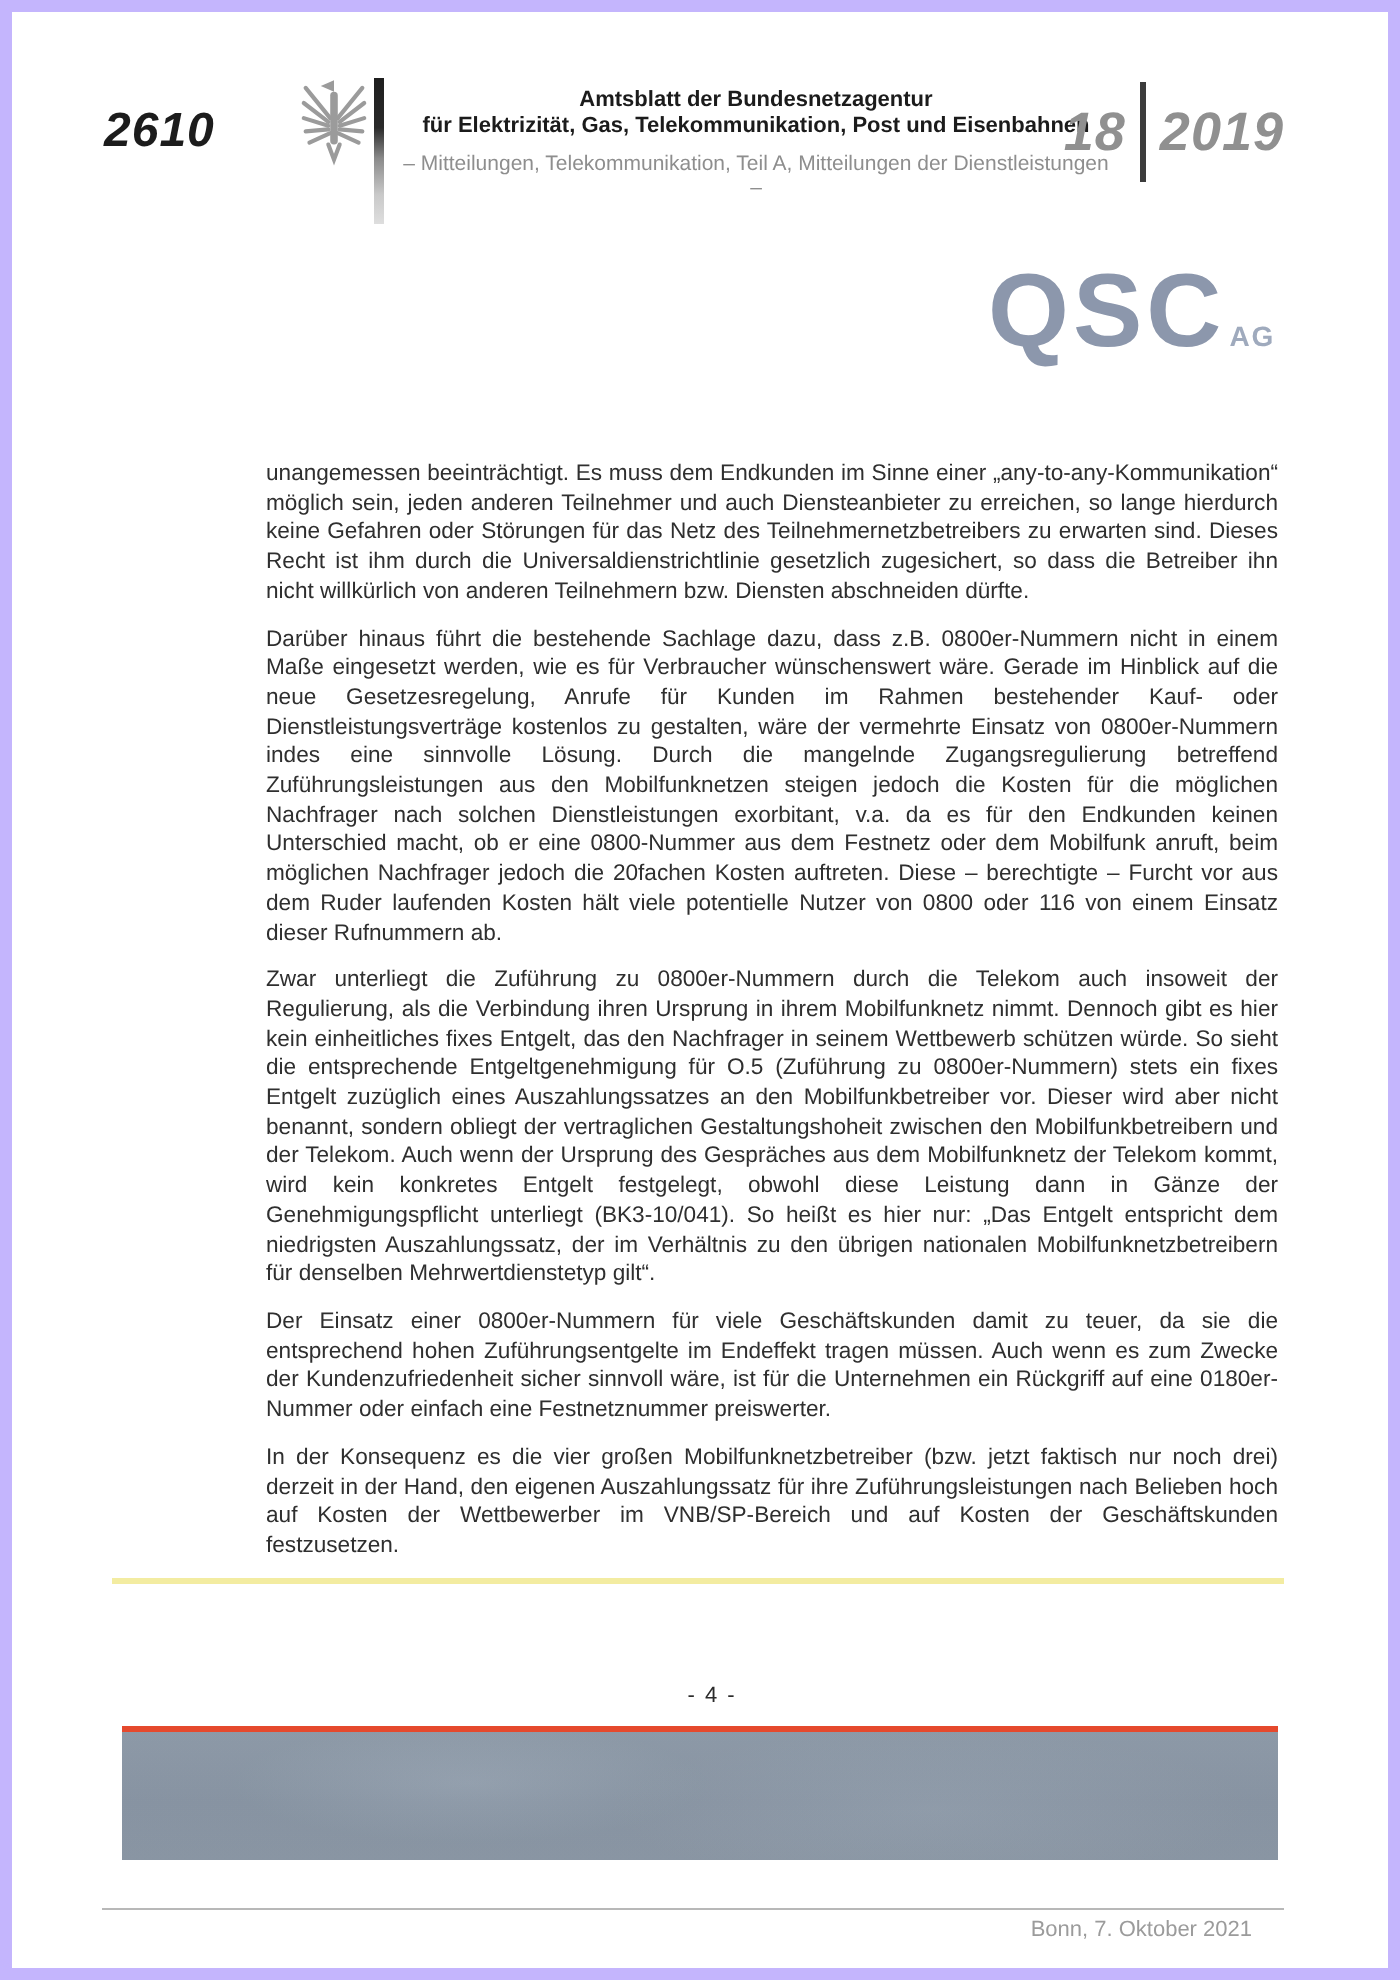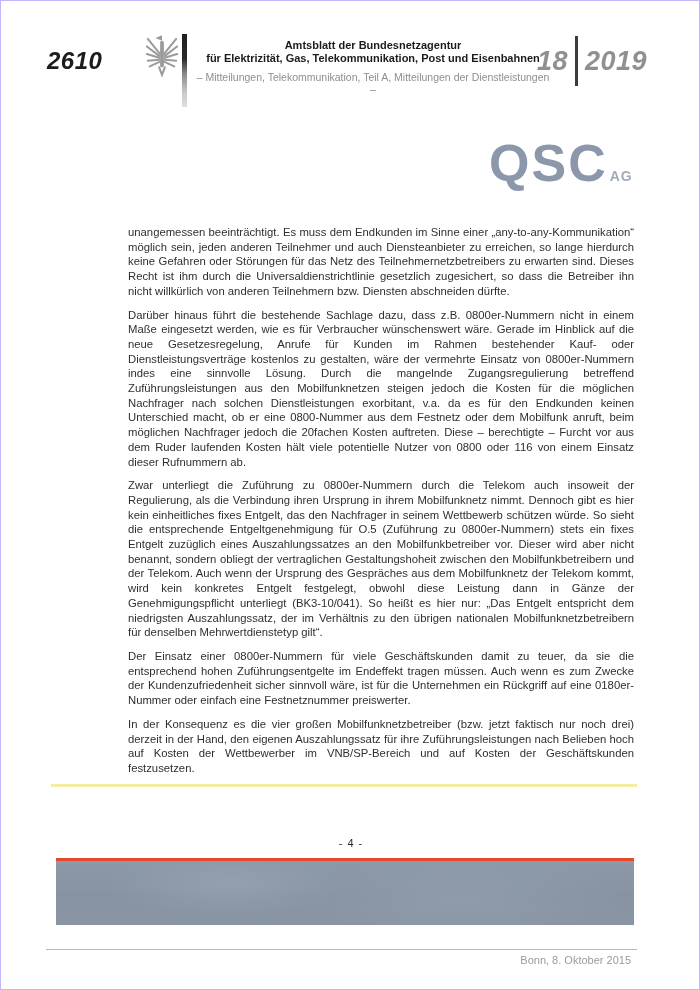--- a/index.html
+++ b/index.html
@@ -2,21 +2,21 @@
 <html><head>
 <meta charset="utf-8">
 <style>
   * { margin: 0; padding: 0; box-sizing: border-box; }
   html, body { background: #ffffff; }
   .page {
     position: relative;
     width: 700px;
     height: 990px;
     background: #ffffff;
-    border: 1px solid #c4b5fd;
+    border: 6px solid #c4b5fd;
     font-family: "Liberation Sans", sans-serif;
     overflow: hidden;
   }
 
   
   .folio {
     position: absolute;
     left: 46px; top: 46px;
     font-size: 24px;
     font-weight: bold;
@@ -71,21 +71,21 @@
     display: inline-block;
     width: 3px;
     height: 50px;
     background: #3c3c3c;
     margin: 0 7px;
   }
 
   
   .qsc-logo {
     position: absolute;
-    left: 488px; top: 136px;
+    left: 488px; top: 124px;
     color: #8c97ac;
     white-space: nowrap;
   }
   .qsc-logo .main {
     font-size: 52px;
     font-weight: bold;
     letter-spacing: 2px;
     line-height: 52px;
   }
   .qsc-logo .ag {
@@ -210,15 +210,15 @@
   <div class="yellow-rule"></div>
 
   <div class="page-num">- 4 -</div>
 
   <div class="redaction-bar">
     <div class="red-line"></div>
     <div class="grey-fill"></div>
   </div>
 
   <div class="footer-rule"></div>
-  <div class="dateline">Bonn, 8. Oktober 2015</div>
+  <div class="dateline">Bonn, 7. Oktober 2021</div>
 
 </div>
 
 </body></html>

